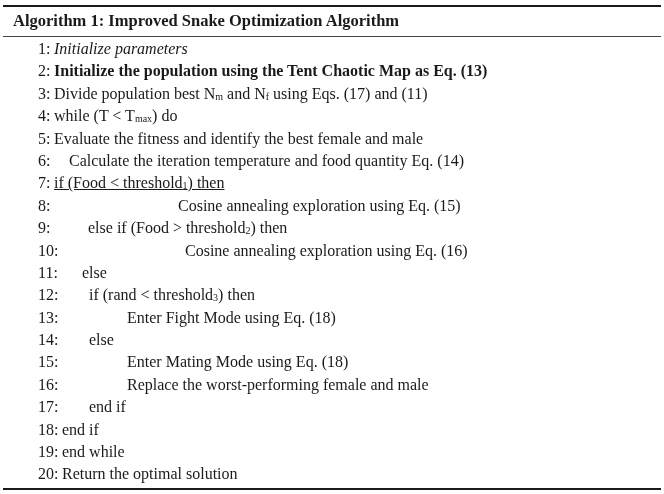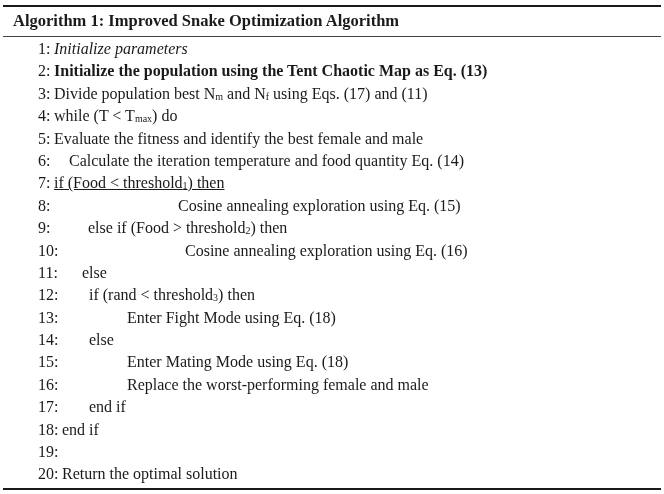--- a/index.html
+++ b/index.html
@@ -152,20 +152,21 @@
       <span class="txt" style="left:86px">end if</span>
     </div>
 
     <div class="line">
       <span class="num">18:</span>
       <span class="txt" style="left:59px">end if</span>
     </div>
 
     <div class="line">
       <span class="num">19:</span>
+      <span class="txt" style="left:59px">end while</span>
     </div>
 
     <div class="line">
       <span class="num">20:</span>
       <span class="txt" style="left:59px">Return the optimal solution</span>
     </div>
 
   </div>
 </div>
 

